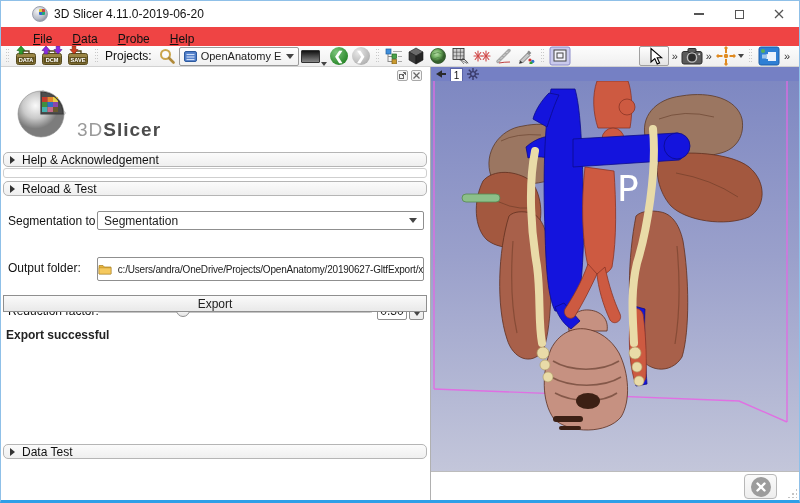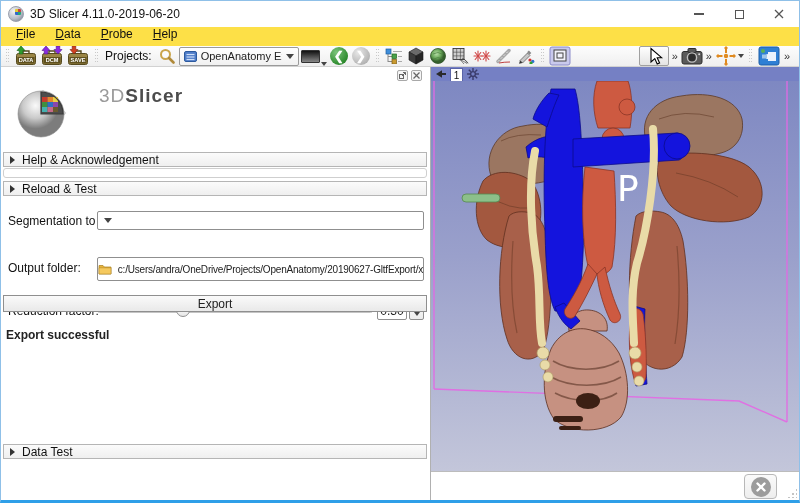--- a/index.html
+++ b/index.html
@@ -4,33 +4,33 @@
 <style>
   * { box-sizing: border-box; margin: 0; padding: 0; }
   html,body { background:#fff; }
   body { font-family: "Liberation Sans", sans-serif; font-size: 12px; color:#222; }
   .window {
     position: relative; width: 800px; height: 503px;
     border: 1px solid #8fc0e8; border-bottom: 3px solid #2f9fe8;
     background: #fff; overflow: hidden;
   }
   
-  .titlebar { height: 26px; display: flex; align-items: center; background:#fff; }
+  .titlebar { height: 26px; display: flex; align-items: center; background:#fff;padding-left:24px; }
   .app-icon { width: 16px; height: 16px; margin: 0 6px 0 7px; border-radius: 50%;
     background: radial-gradient(circle at 35% 30%, #f4f4f4, #b9bec9 55%, #6d7486);
     border: 1px solid #9aa0ae; position: relative; }
   .app-icon::after{ content:""; position:absolute; right:2px; top:2px; width:6px; height:6px;
     border-radius:1px; background: conic-gradient(#c44 0 25%, #2a7 0 50%, #36c 0 75%, #dc3 0 100%); }
   .title-text { font-size: 12px; color:#111; }
   .win-controls { margin-left:auto; display:flex; height:100%; }
   .win-btn { width: 40px; height: 100%; display:flex; align-items:center; justify-content:center; }
   .minimize-bar { width: 10px; height: 1.5px; background:#555; }
   .maximize-box { width: 9px; height: 9px; border: 1.2px solid #555; }
   
-  .menubar { height: 19px; display:flex; align-items:flex-start; padding-left: 5px; background:#fde047; }
+  .menubar { height: 19px; display:flex; align-items:flex-end; padding-left: 22px; background:#ef4444; }
   .menu-item { padding: 0 10px; font-size: 12px; color:#111; }
   .menu-item::first-letter { text-decoration: underline; }
   
   .toolbar { height: 21px; display:flex; align-items:center; gap:2px;
     background: linear-gradient(#fdfdfd, #efefef); border-bottom: 1px solid #d2d2d2; padding: 0 2px; }
   .grip { width: 5px; height: 15px; margin: 0 2px;
     background-image: repeating-linear-gradient(#c9c9c9 0 1px, transparent 1px 3px),
                       repeating-linear-gradient(#c9c9c9 0 1px, transparent 1px 3px);
     background-size: 1px 100%, 1px 100%; background-position: 1px 0, 3px 0; background-repeat: no-repeat; }
   .tbtn { height: 20px; min-width: 20px; display:flex; align-items:center; justify-content:center; }
@@ -50,25 +50,25 @@
   .mode-btn { width: 30px; height: 20px; border:1px solid #a0a0a0; border-radius:2px;
     background: linear-gradient(#ffffff,#e4e4e4); display:flex; align-items:center; justify-content:center; }
   .extender { font-size: 11px; color:#333; padding: 0 1px; }
   .right-group { margin-left:auto; display:flex; align-items:center; gap:2px; margin-right: 6px; }
   
   .main { display: flex; height: 404px; position: relative; }
   .left-panel { width: 430px; background:#fff; border-right: 1px solid #b0b0b0; position: relative; }
   .mini-btns { position:absolute; top:3px; right:8px; display:flex; gap:3px; }
   .mini-btn { width: 11px; height: 11px; border: 1px solid #a8a8a8; border-radius: 2px; background:#f5f5f5;
     display:flex; align-items:center; justify-content:center; }
-  .logo-row { position:absolute; top:18px; left:10px; display:flex; align-items:flex-start; gap:24px; }
+  .logo-row { position:absolute; top:18px; left:10px; display:flex; align-items:flex-end; gap:2px; }
   .logo-text { font-size: 19px; letter-spacing: 1px; }
   .logo-text .l3d { color: #9a9a9a; font-weight: normal; }
   .logo-text .lslicer { color: #4c4c4c; font-weight: bold; }
-  .collapsible { position:absolute; left:2px; right:3px; height:15px; border:1px solid #b5b5b5; border-radius:0;
+  .collapsible { position:absolute; left:2px; right:3px; height:15px; border:1px solid #b5b5b5; border-radius:5px;
     background: linear-gradient(#fbfbfb,#efefef); display:flex; align-items:center; padding-left:18px;
     font-size:12px; color:#111; }
   .collapsible .arrow { position:absolute; left:6px; width:0; height:0;
     border-top:4px solid transparent; border-bottom:4px solid transparent; border-left:5px solid #333; }
   .empty-strip { position:absolute; left:2px; right:3px; height:10px; border:1px solid #cfcfcf; border-radius:3px; background:#fff; }
   .form-label { position:absolute; left:7px; font-size:12px; color:#111; }
   .combo { position:absolute; left:96px; right:6px; height:19px; border:1px solid #8f8f8f; border-radius:2px;
     background:#fff; display:flex; align-items:center; padding:0 6px; font-size:12px; }
   .combo .val { flex:1; }
   .slider-track { position:absolute; left:96px; width:276px; height:5px; top:241px;
@@ -389,20 +389,21 @@
         <span>Help &amp; Acknowledgement</span>
       </div>
       <div class="empty-strip" style="top:101px"></div>
       <div class="collapsible" style="top:114px">
         <div class="arrow"></div>
         <span>Reload &amp; Test</span>
       </div>
 
       <div class="form-label" style="top:147px">Segmentation to export:</div>
       <div class="combo" style="top:144px">
+        <div class="val">Segmentation</div>
         <div class="tri-down"></div>
       </div>
 
       <div class="form-label" style="top:237px">Reduction factor:</div>
       <div class="slider-track">
         <div class="slider-fill"></div>
         <div class="slider-handle"></div>
       </div>
       <div class="spinbox">
         <div class="spin-value">0.30</div>

